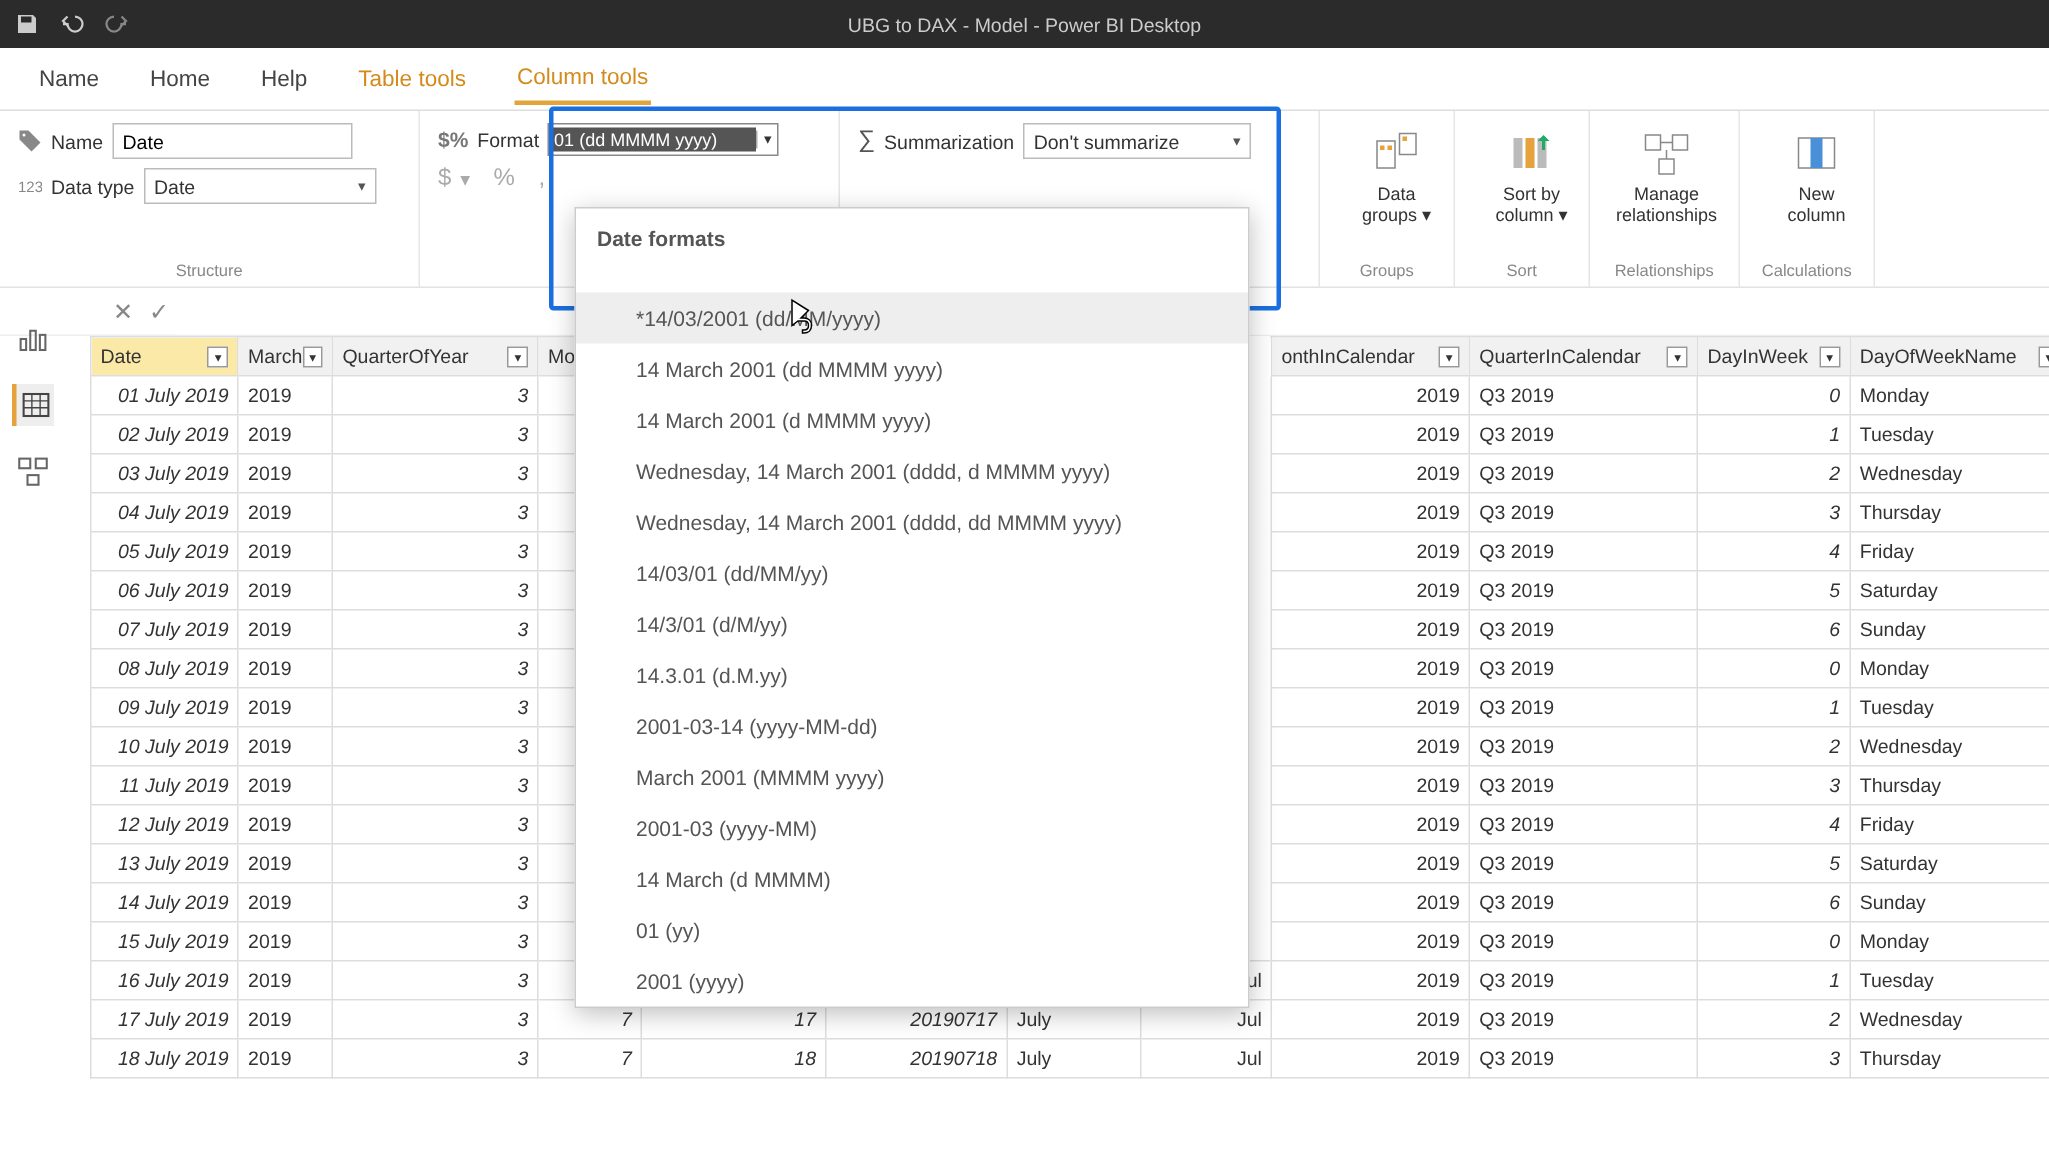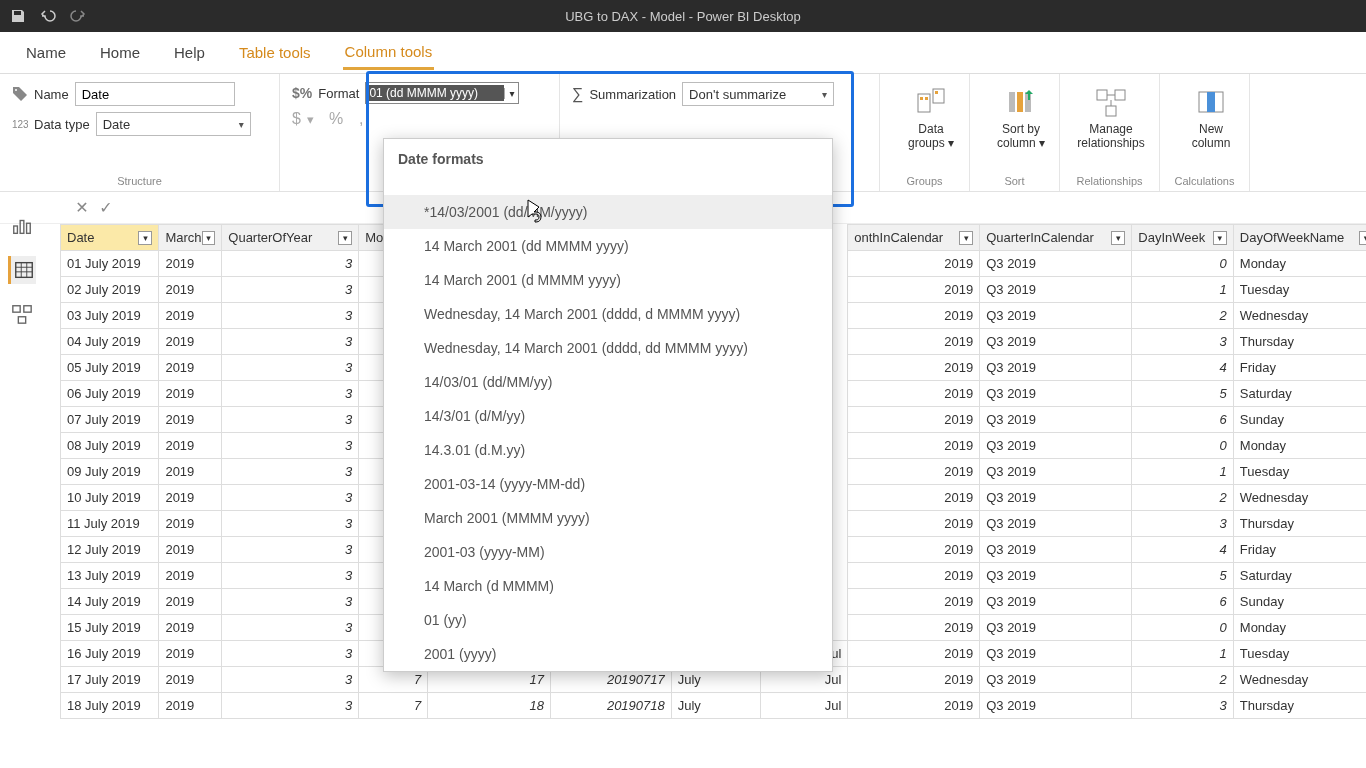--- a/index.html
+++ b/index.html
@@ -46,21 +46,21 @@
 
 .grid-wrap { position:relative; margin-left:60px; }
 table.grid { border-collapse: collapse; width: 1320px; table-layout:fixed;}
 table.grid th, table.grid td { border:1px solid #ddd; padding:3px 6px; font-size:13px; height:26px; white-space:nowrap; overflow:hidden;}
 table.grid th { background:#f1f1f1; font-weight:normal; text-align:left; position:relative;}
 table.grid th.sel { background:#fbe9a8; }
 table.grid th .hd { display:flex; align-items:center; justify-content:space-between;}
 table.grid th .dd { width:14px; height:14px; border:1px solid #999; display:inline-flex; align-items:center; justify-content:center; font-size:9px; background:#fff;}
 table.grid td { text-align:left; }
 table.grid td.num { text-align:right; font-style:italic;}
-table.grid td.date { text-align:left; }
+table.grid td.date { text-align:right; font-style:italic;}
 
 
 .popup { position:absolute; background:#fff; box-shadow:0 4px 16px rgba(0,0,0,.25); border:1px solid #ccc; width:450px; z-index:50;}
 .popup .hd { padding:12px 14px; font-weight:600; color:#555; font-size:14px;}
 .popup .item { padding:9px 14px 9px 40px; font-size:14px; color:#555; cursor:pointer;}
 .popup .item.hover { background:#eee;margin-top:16px; }
 
 
 .fmt-box { height:22px; border:1px solid #888; display:flex; align-items:center; width:154px; background:#fff;}
 .fmt-box .fmt-sel { background:#555; color:#fff; padding:1px 3px; font-size:12px; flex:1; white-space:nowrap; overflow:hidden;}

